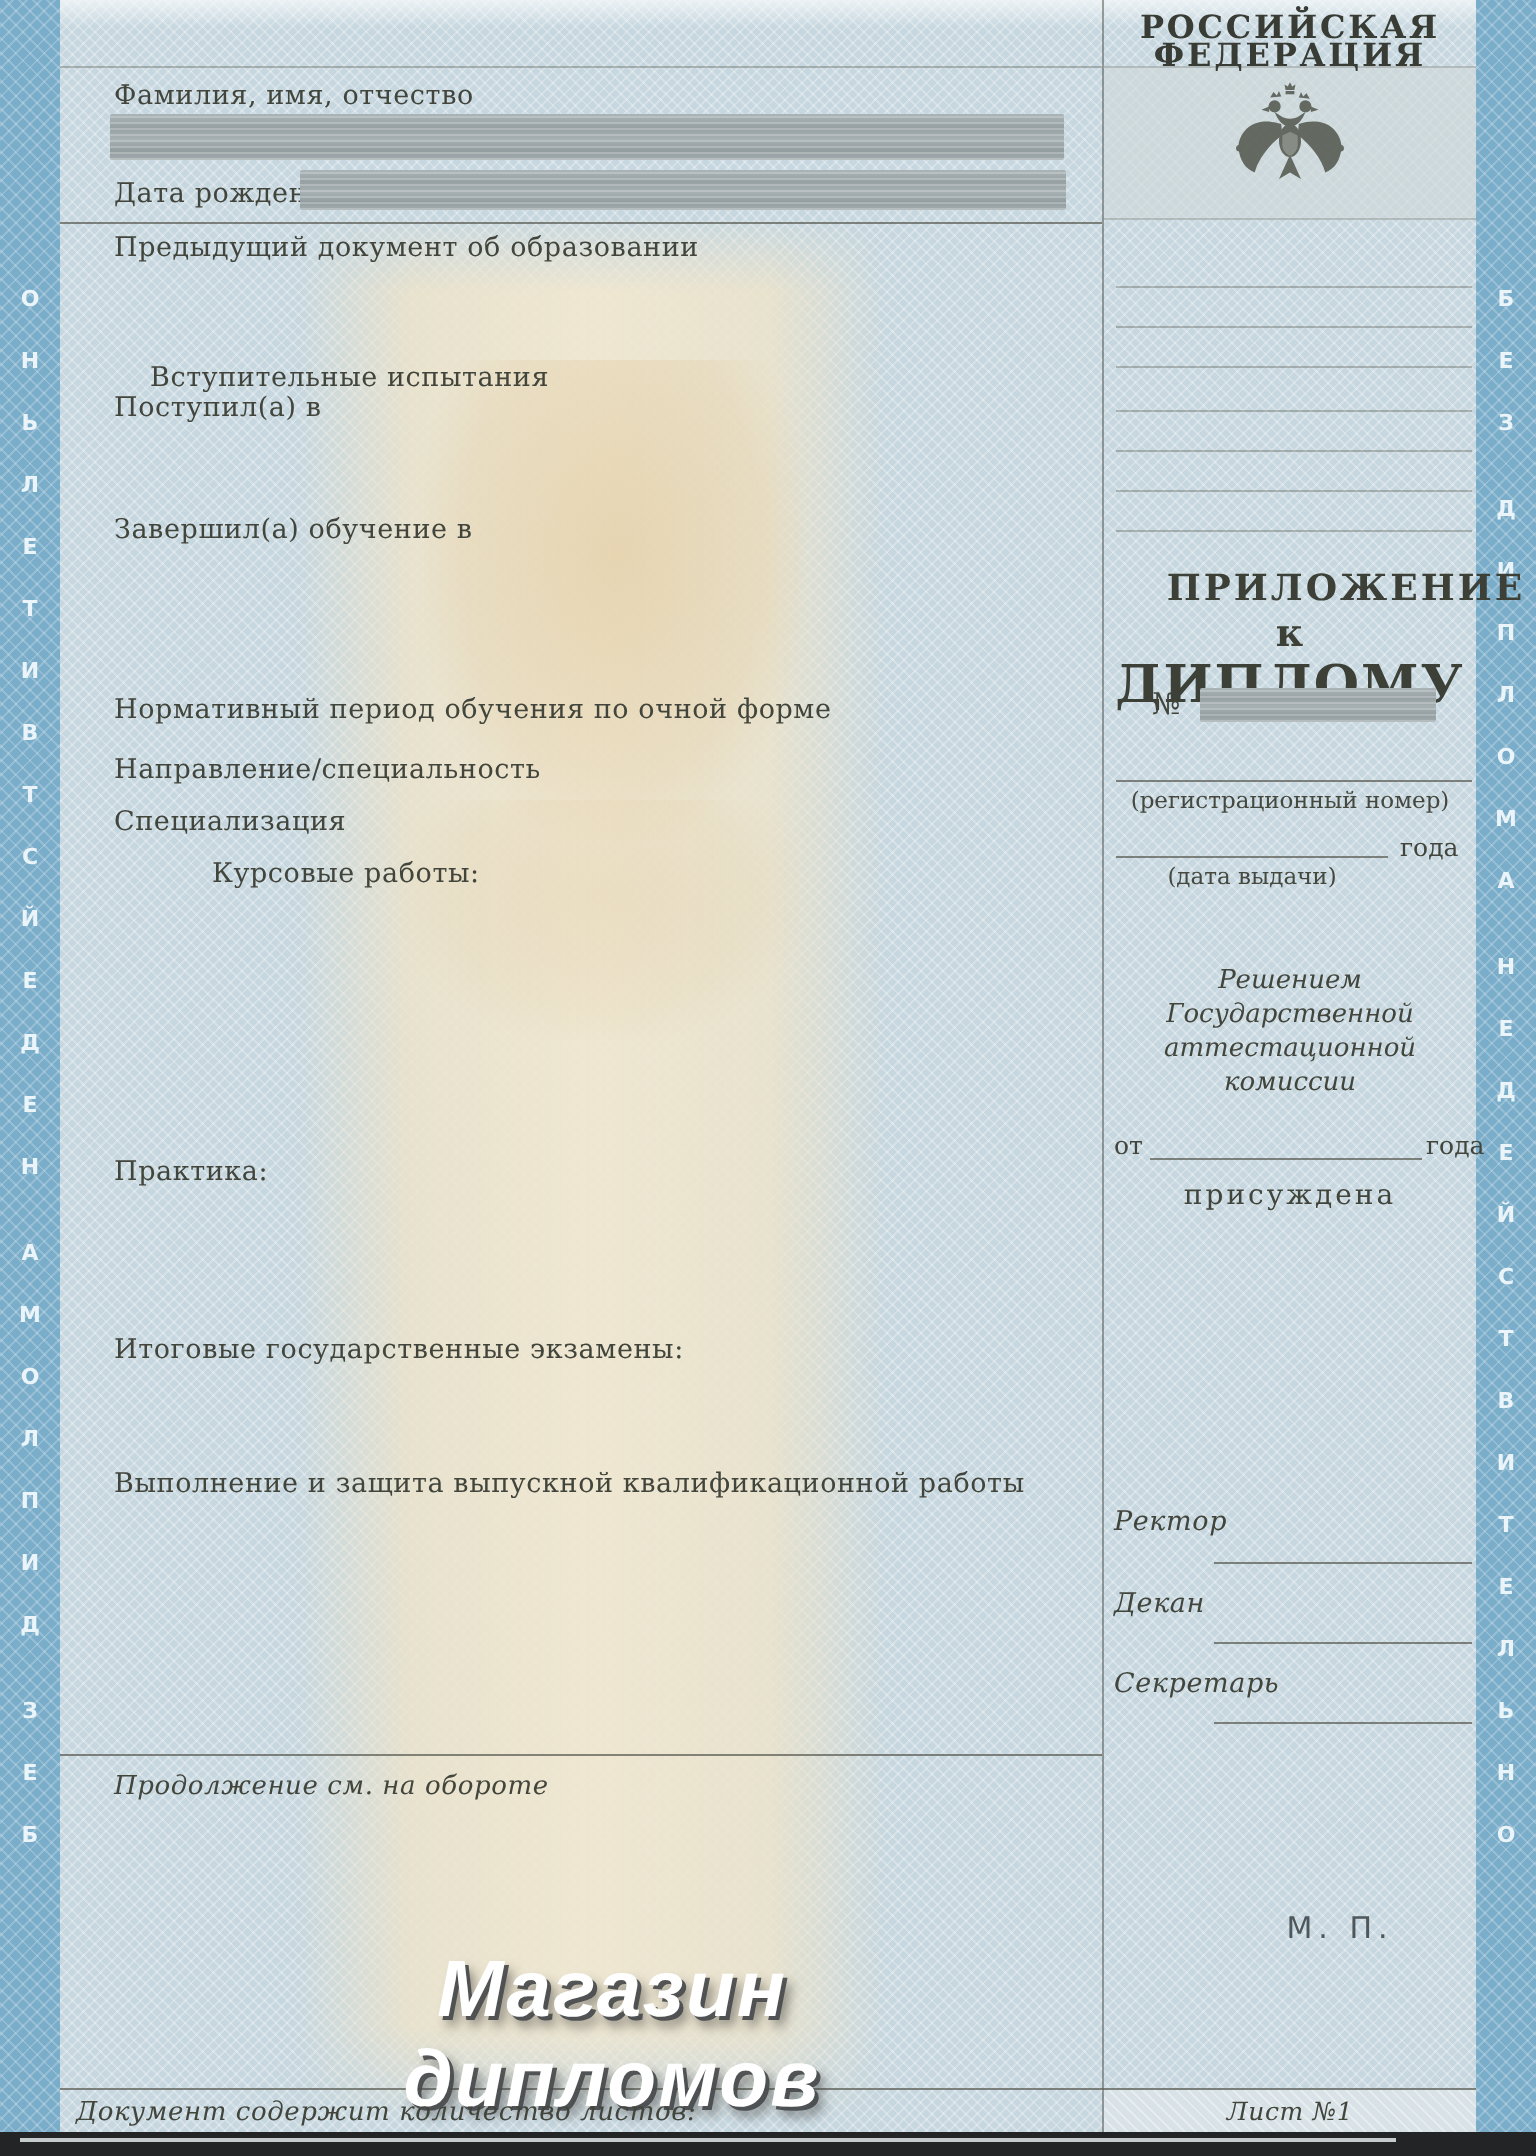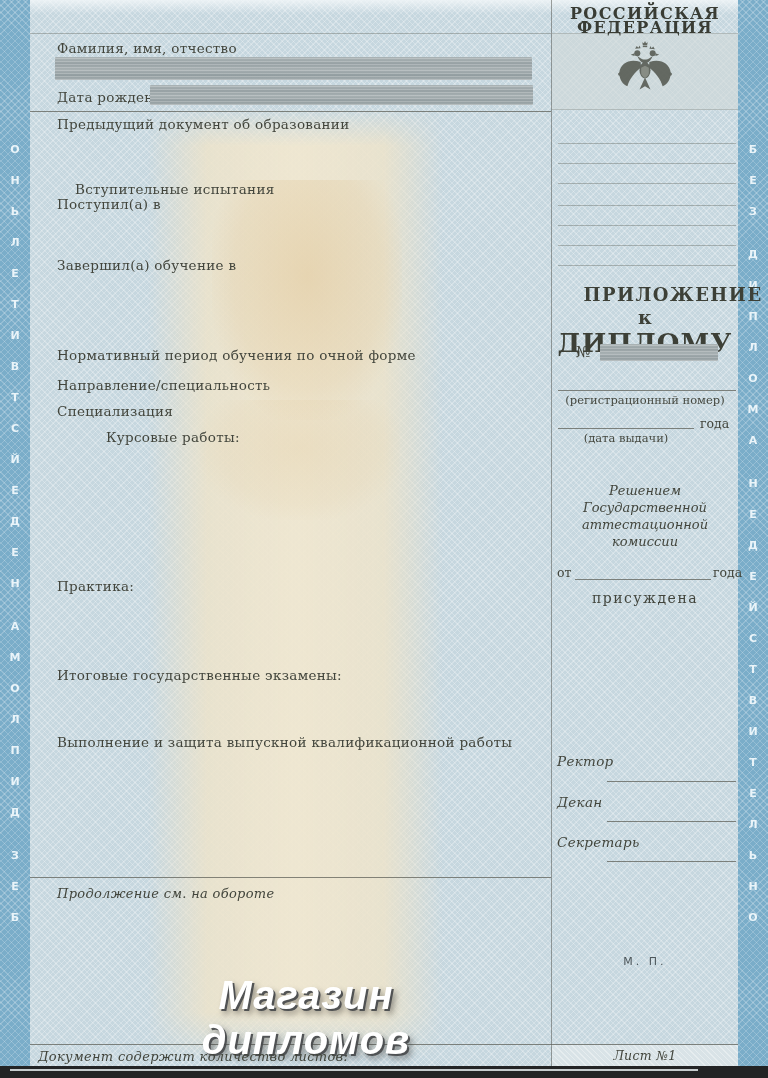--- a/index.html
+++ b/index.html
@@ -67,21 +67,21 @@
   .wmark{left:0;width:612px;text-align:center;font-family:"Liberation Sans",sans-serif;
     font-weight:bold;font-style:italic;font-size:40px;color:#fff;letter-spacing:1px;
     text-shadow:2px 2px 0 rgba(72,74,76,.92), 4px 5px 6px rgba(55,55,55,.55);}
   .sheet-cell{left:552px;top:1045px;width:186px;height:21px;
     background:
       repeating-linear-gradient(45deg, rgba(255,255,255,.35) 0 1px, rgba(255,255,255,0) 1px 4px),
       #d9e3e7;
     display:flex;align-items:center;justify-content:center;}
   .scan-bottom{left:0;top:1066px;width:768px;height:12px;background:#232425;}
   .scan-inner{left:10px;top:1069px;width:688px;height:2px;background:#c6ccce;}
-  .mp{font-family:"DejaVu Sans",sans-serif;font-size:11px;letter-spacing:3px;color:#4e575b;}
+  .mp{font-family:"DejaVu Sans",sans-serif;font-size:15px;letter-spacing:3px;color:#4e575b;padding-left:25px;}
 </style>
 </head>
 <body>
 
 <div class="page">
 
   <div class="abs cream"></div>
   <div class="abs faint-eagle" style="left:212px;top:180px;width:190px;height:240px;"></div>
   <div class="abs faint-eagle" style="left:200px;top:400px;width:200px;height:120px;opacity:.5;"></div>
   <div class="abs top-fade"></div>

